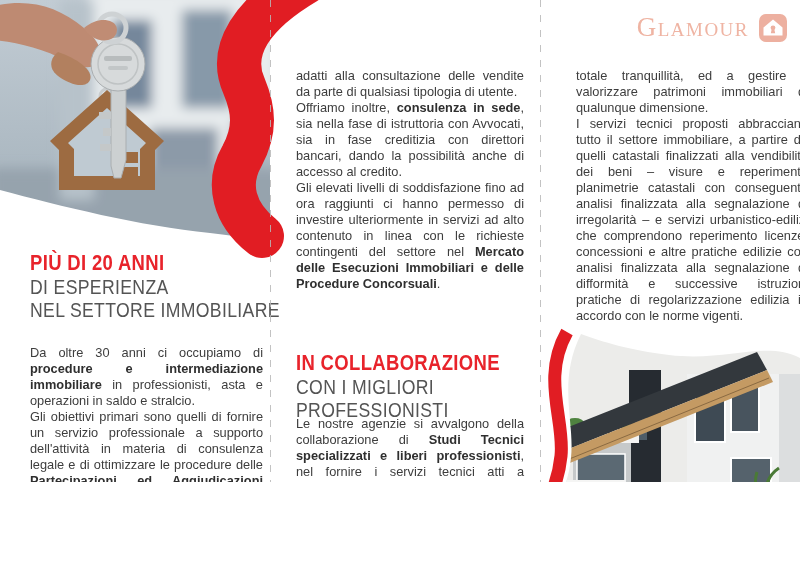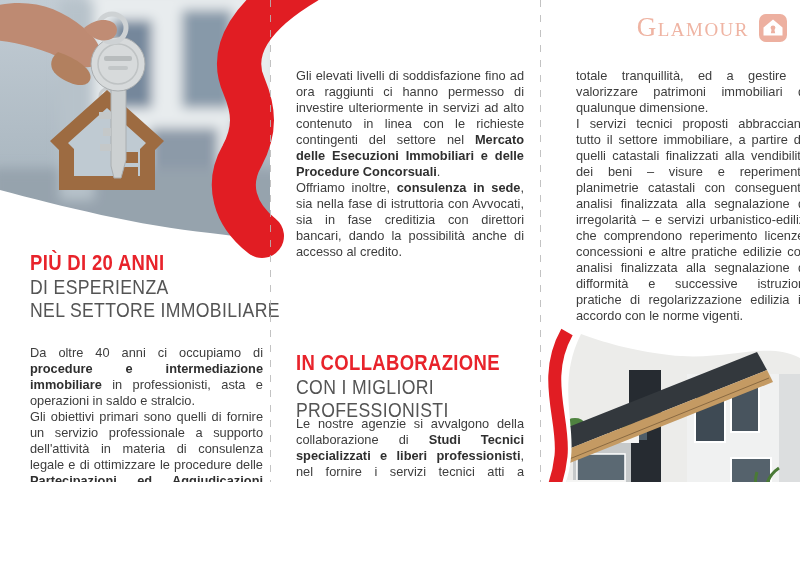--- a/index.html
+++ b/index.html
@@ -122,27 +122,28 @@
       </svg>
     </span>
   </div>
 
   <div class="headline hl-pos1">
     <div class="hl-red">PIÙ DI 20 ANNI</div>
     <div class="hl-gray">DI ESPERIENZA</div>
     <div class="hl-gray">NEL SETTORE IMMOBILIARE</div>
   </div>
   <div class="col col1">
-    <p><span>Da oltre 40 anni ci occupiamo di </span><b>procedure e intermediazione immobiliare</b><span> in professionisti, asta e operazioni in saldo e stralcio.</span></p>
+    <p><span>Da oltre 30 anni ci occupiamo di </span><b>procedure e intermediazione immobiliare</b><span> in professionisti, asta e operazioni in saldo e stralcio.</span></p>
     <p><span>Gli obiettivi primari sono quelli di fornire un servizio professionale a supporto dell'attività in materia di consulenza legale e di ottimizzare le procedure delle </span><b>Partecipazioni ed Aggiudicazioni d'Asta</b><span>, fornendo una gamma di strumenti fra loro in sinergia, facili e completi,</span></p>
   </div>
 
   <div class="col col2a">
+    <p><span>adatti alla consultazione delle vendite da parte di qualsiasi tipologia di utente.</span></p>
+    <p><span>Offriamo inoltre, </span><b>consulenza in sede</b><span>, sia nella fase di istruttoria con Avvocati, sia in fase creditizia con direttori bancari, dando la possibilità anche di accesso al credito.</span></p>
     <p><span>Gli elevati livelli di soddisfazione fino ad ora raggiunti ci hanno permesso di investire ulteriormente in servizi ad alto contenuto in linea con le richieste contingenti del settore nel </span><b>Mercato delle Esecuzioni Immobiliari e delle Procedure Concorsuali</b><span>.</span></p>
-    <p><span>Offriamo inoltre, </span><b>consulenza in sede</b><span>, sia nella fase di istruttoria con Avvocati, sia in fase creditizia con direttori bancari, dando la possibilità anche di accesso al credito.</span></p>
   </div>
   <div class="headline hl-pos2">
     <div class="hl-red">IN COLLABORAZIONE</div>
     <div class="hl-gray">CON I MIGLIORI</div>
     <div class="hl-gray">PROFESSIONISTI</div>
   </div>
   <div class="col col2b">
     <p><span>Le nostre agenzie si avvalgono della collaborazione di </span><b>Studi Tecnici specializzati e liberi professionisti</b><span>, nel fornire i servizi tecnici atti a garantire una compravendita immobiliare in</span></p>
   </div>
 

